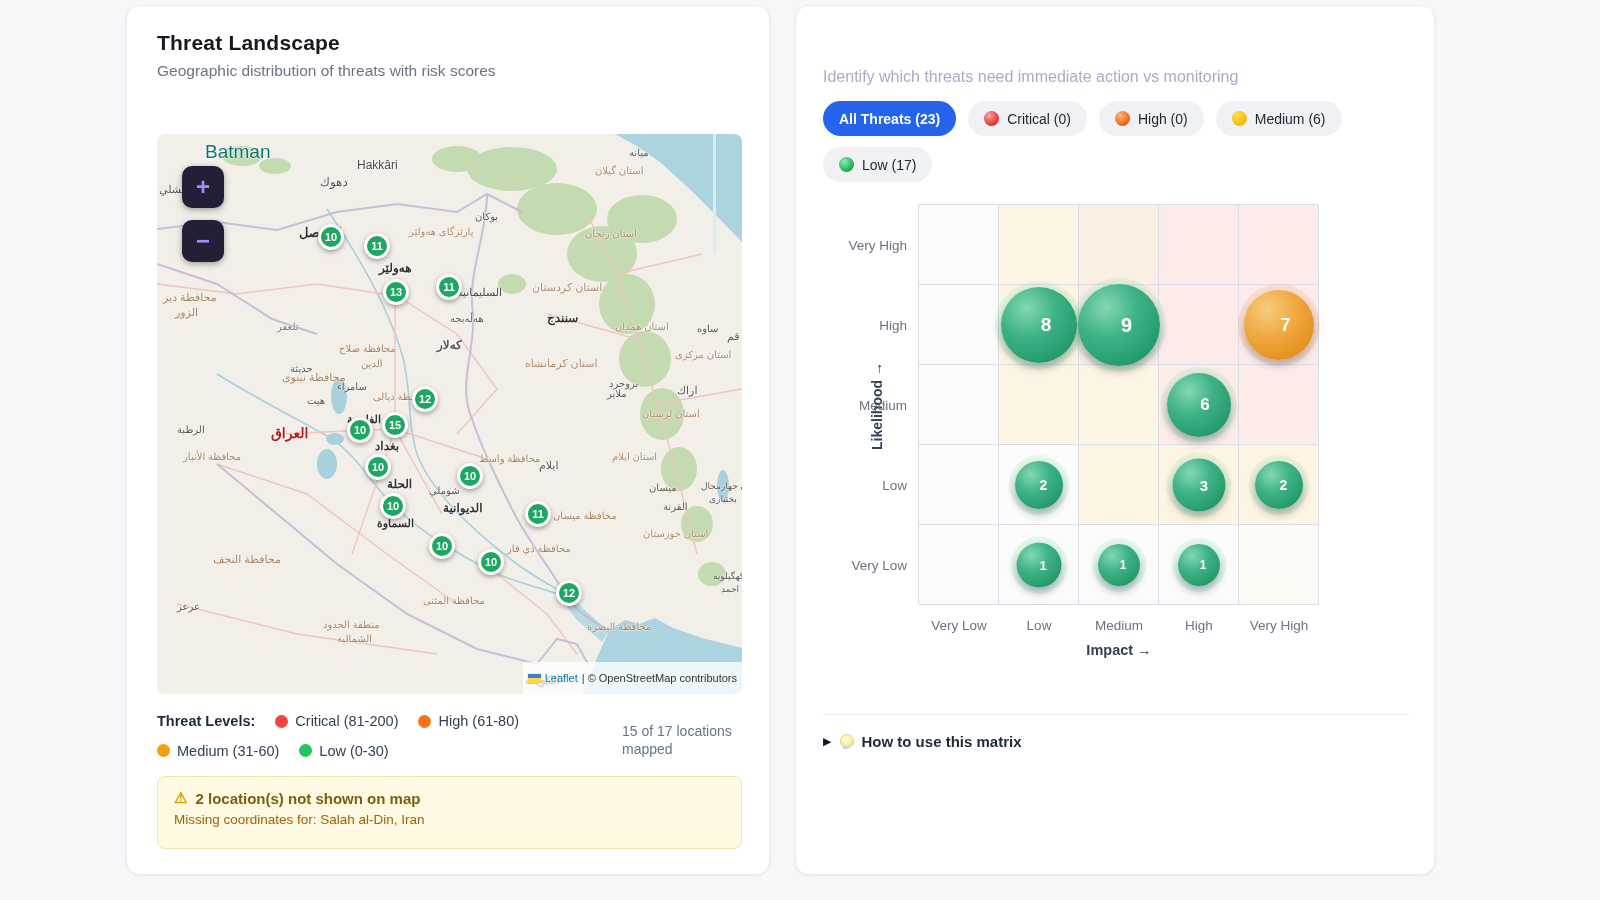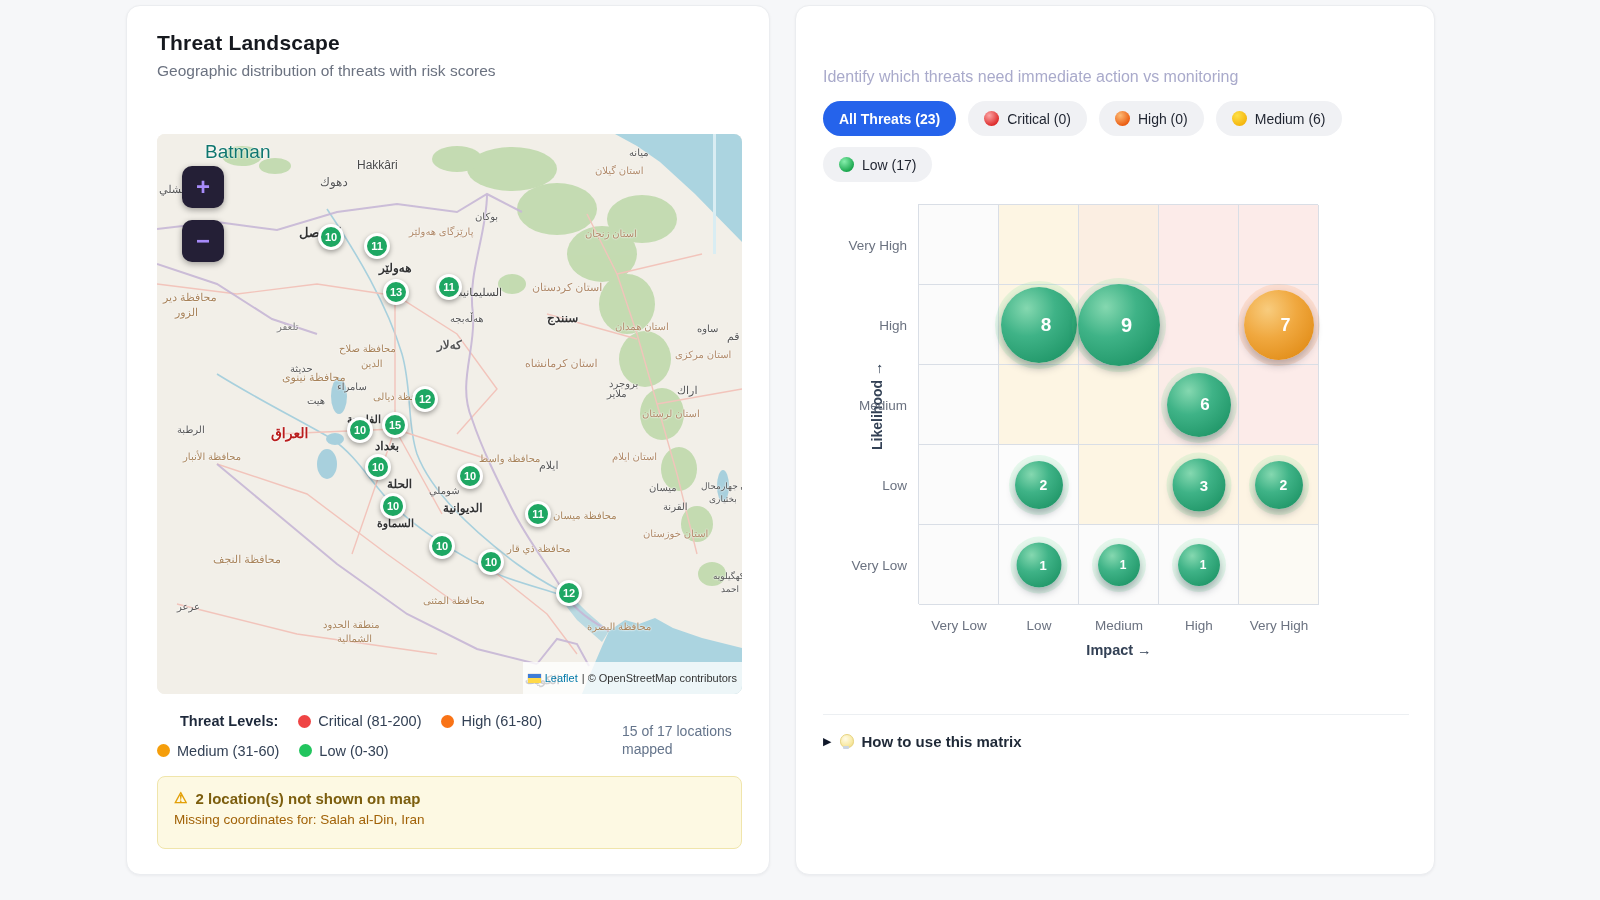--- a/index.html
+++ b/index.html
@@ -19,21 +19,21 @@
   .zoom-btn { position:absolute; left:25px; width:42px; height:42px; border:none; border-radius:10px; background:#241f36; color:#a78bfa; font-size:24px; font-weight:bold; display:flex; align-items:center; justify-content:center; box-shadow:0 2px 6px rgba(0,0,0,.35); cursor:pointer; font-family:"Liberation Sans",sans-serif; }
   .zoom-in { top:32px; } .zoom-out { top:86px; }
   .marker { position:absolute; width:26px; height:26px; border-radius:50%; background:#1ea763; border:3px solid #fff; color:#fff; font-size:11px; font-weight:bold; display:flex; align-items:center; justify-content:center; box-shadow:0 2px 5px rgba(0,0,0,.35); transform:translate(-50%,-50%); cursor:pointer; }
   .attr { position:absolute; right:0; bottom:0; height:32px; background:rgba(255,255,255,.78); font-size:11px; color:#333; padding:0 5px; display:flex; align-items:center; gap:4px; }
   .flag { width:13px; height:9px; display:inline-block; box-shadow:0 0 1px rgba(0,0,0,.4); }
   .flag i { display:block; height:50%; } .flag .fb { background:#3e7cd6; } .flag .fy { background:#ffd948; }
   .leaflet-link { color:#0078a8; text-decoration:none; cursor:pointer; }
 
   .legend-row { position:absolute; left:30px; top:707px; width:585px; display:flex; }
   .legend-items { flex:1; display:flex; flex-wrap:wrap; column-gap:20px; row-gap:13px; align-items:center; font-size:14.5px; color:#334155; }
-  .legend-title { font-weight:bold; color:#1e293b;margin-left:23px; }
+  .legend-title { font-weight:bold; color:#1e293b; }
   .legend-item { display:flex; align-items:center; gap:7px; }
   .ldot { width:13px; height:13px; border-radius:50%; }
   .mapped-note { width:120px; font-size:14px; color:#64748b; line-height:1.32; padding-top:9px; }
 
   .warning { position:absolute; left:30px; top:770px; width:585px; height:73px; background:#fdf9e3; border:1px solid #f0e5ab; border-radius:8px; padding:12px 16px; }
   .warn-title { font-size:15px; font-weight:bold; color:#7c5e0e; display:flex; align-items:center; gap:8px; }
   .warn-glyph { color:#e3a008; font-size:15px; }
   .warn-detail { margin-top:5px; font-size:13.5px; color:#a16207; }
 
   

